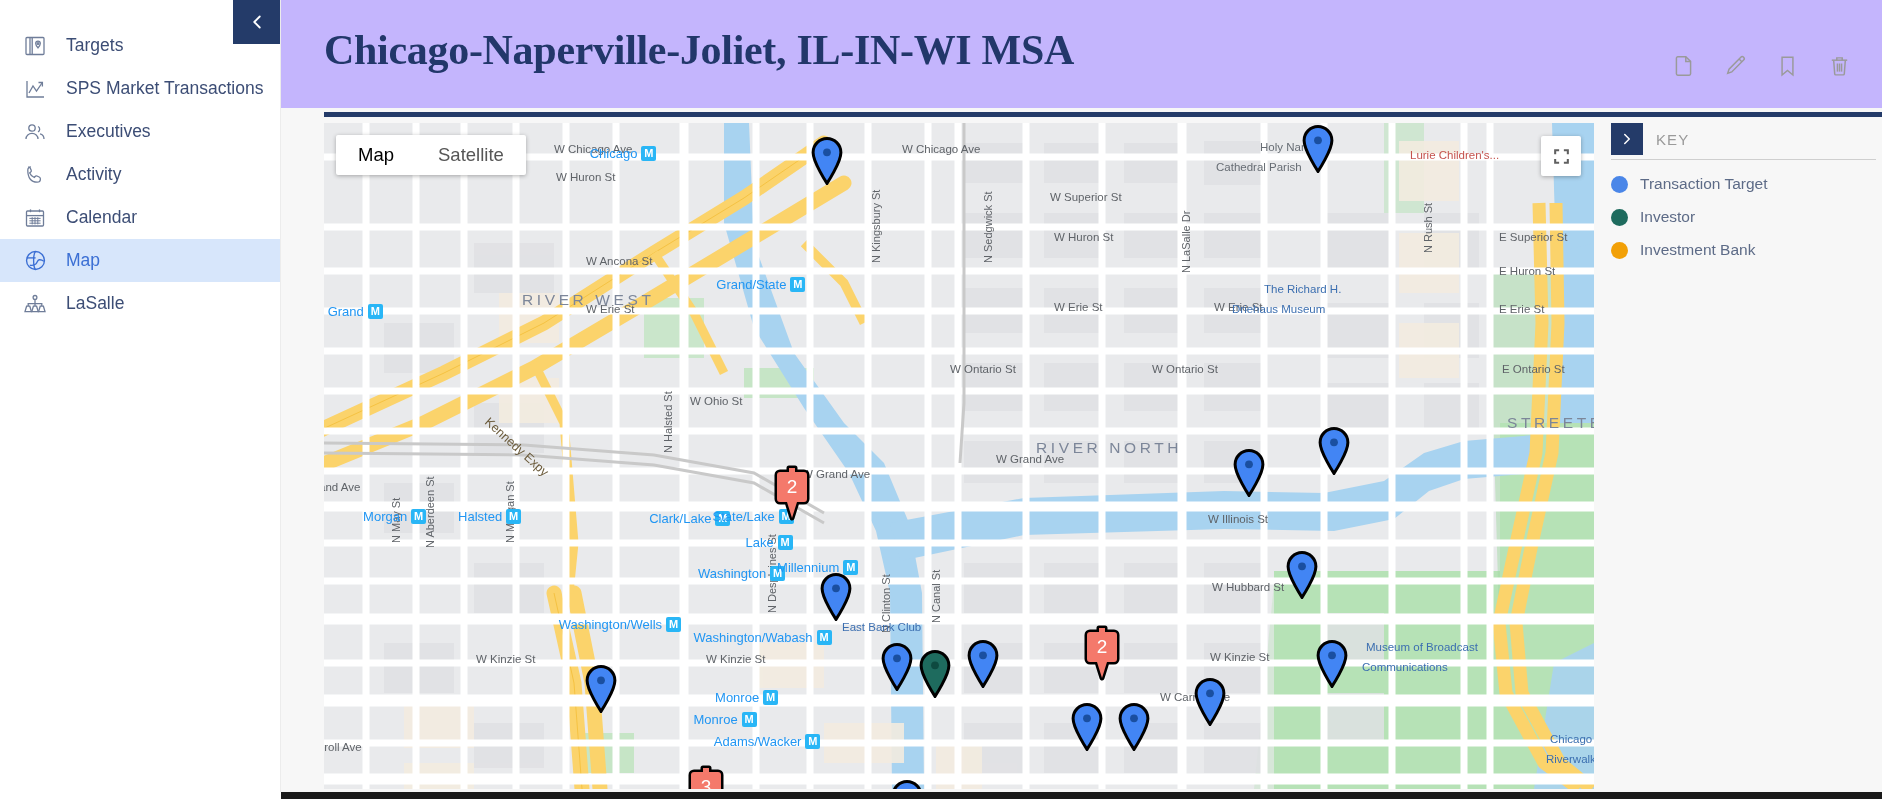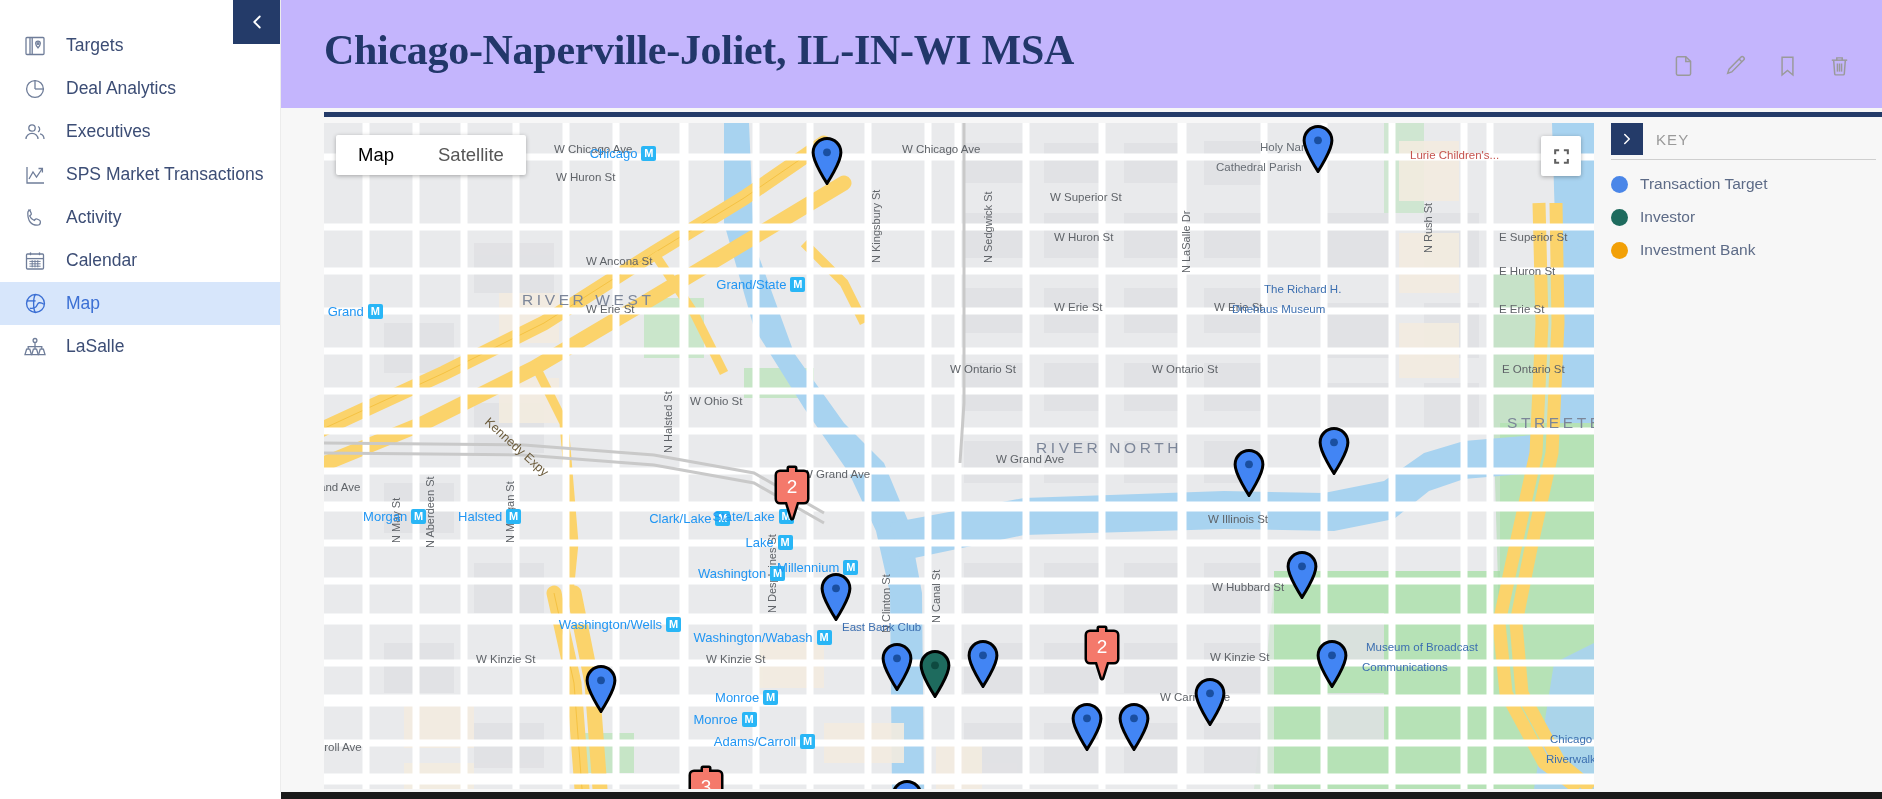--- a/index.html
+++ b/index.html
@@ -144,52 +144,42 @@
             <rect x="3" y="3.5" width="18" height="17" rx="1"></rect>
             <line x1="7" y1="3.5" x2="7" y2="20.5"></line>
             <line x1="9.2" y1="3.5" x2="9.2" y2="20.5"></line>
             <path d="M15 7.2a2.3 2.3 0 0 0-2.3 2.3c0 1.7 2.3 4.4 2.3 4.4s2.3-2.7 2.3-4.4A2.3 2.3 0 0 0 15 7.2z"></path>
             <circle cx="15" cy="9.5" r="0.85"></circle>
           </svg>
         </span>
         <span class="nav-label">Targets</span>
       </div>
 
+
       <div class="nav-item">
         <span class="nav-ico">
           <svg width="24" height="24" viewBox="0 0 24 24" fill="none" stroke="currentColor" stroke-width="1.3">
-            <circle cx="12" cy="12" r="8.4"></circle>
-            <path d="M12 12V3.6"></path>
-            <path d="M12 12h8.4"></path>
-          </svg>
-        </span>
-        <span class="nav-label">Deal Analytics</span>
+            <polyline points="4,4 4,20 21,20"></polyline>
+            <polyline points="6,16 10,9 13.5,14 19,6"></polyline>
+            <polyline points="15.5,5.5 19.4,5.5 19.4,9.4"></polyline>
+          </svg>
+        </span>
+        <span class="nav-label">SPS Market Transactions</span>
       </div>
 
       <div class="nav-item">
         <span class="nav-ico">
           <svg width="24" height="24" viewBox="0 0 24 24" fill="none" stroke="currentColor" stroke-width="1.3">
             <circle cx="9" cy="8" r="3.2"></circle>
             <path d="M3 19c0-3.3 2.7-5.6 6-5.6s6 2.3 6 5.6"></path>
             <path d="M15 6.5a3 3 0 0 1 0 5.4"></path>
             <path d="M17 13.8c2.6.6 4 2.7 4 5.2"></path>
           </svg>
         </span>
         <span class="nav-label">Executives</span>
-      </div>
-
-      <div class="nav-item">
-        <span class="nav-ico">
-          <svg width="24" height="24" viewBox="0 0 24 24" fill="none" stroke="currentColor" stroke-width="1.3">
-            <polyline points="4,4 4,20 21,20"></polyline>
-            <polyline points="6,16 10,9 13.5,14 19,6"></polyline>
-            <polyline points="15.5,5.5 19.4,5.5 19.4,9.4"></polyline>
-          </svg>
-        </span>
-        <span class="nav-label">SPS Market Transactions</span>
       </div>
 
 
 
       <div class="nav-item">
         <span class="nav-ico">
           <svg width="24" height="24" viewBox="0 0 24 24" fill="none" stroke="currentColor" stroke-width="1.3">
             <path d="M5.2 3.8c1 0 1.6.3 2 1.2l1 2.2c.3.8.1 1.4-.5 1.9l-1 .8c.9 2.1 2.5 3.7 4.6 4.6l.8-1c.5-.6 1.1-.8 1.9-.5l2.2 1c.9.4 1.2 1 1.2 2 0 1.9-1.5 3.2-3.3 3.2C8 19.2 4.8 15 4.8 7.1c0-1.8 1.3-3.3 3.1-3.3"></path>
           </svg>
         </span>
@@ -642,21 +632,21 @@
             </div>
             <div style="position: absolute; left: 391.066px; top: 566.865px; font-family: &quot;Liberation Sans&quot;, sans-serif; font-size: 13px; color: rgb(33, 150, 243); white-space: nowrap; display: flex; align-items: center; gap: 4px;">
               <span>Monroe</span>
               <span style="display:inline-block;width:15px;height:15px;background:#29b6f6;color:#fff;font-size:11px;line-height:15px;text-align:center;border-radius:2px;font-weight:600;">M</span>
             </div>
             <div style="position: absolute; left: 369.544px; top: 589.02px; font-family: &quot;Liberation Sans&quot;, sans-serif; font-size: 13px; color: rgb(33, 150, 243); white-space: nowrap; display: flex; align-items: center; gap: 4px;">
               <span>Monroe</span>
               <span style="display:inline-block;width:15px;height:15px;background:#29b6f6;color:#fff;font-size:11px;line-height:15px;text-align:center;border-radius:2px;font-weight:600;">M</span>
             </div>
             <div style="position: absolute; left: 389.8px; top: 611.175px; font-family: &quot;Liberation Sans&quot;, sans-serif; font-size: 13px; color: rgb(33, 150, 243); white-space: nowrap; display: flex; align-items: center; gap: 4px;">
-              <span>Adams/Carroll</span>
+              <span>Adams/Wacker</span>
               <span style="display:inline-block;width:15px;height:15px;background:#29b6f6;color:#fff;font-size:11px;line-height:15px;text-align:center;border-radius:2px;font-weight:600;">M</span>
             </div>
           </div>
         </div>
 
       <div class="map-type-ctrl">
         <div class="mt-active">Map</div>
         <div class="mt-inactive">Satellite</div>
       </div>
 

